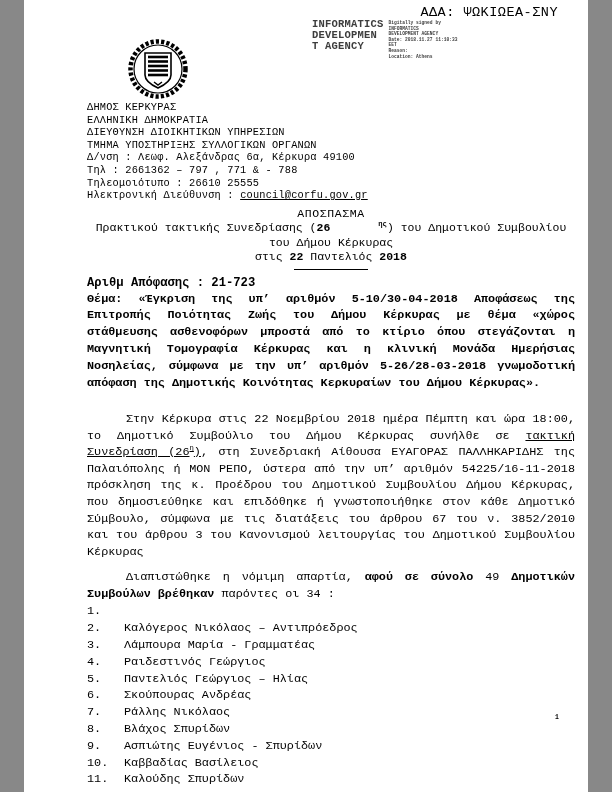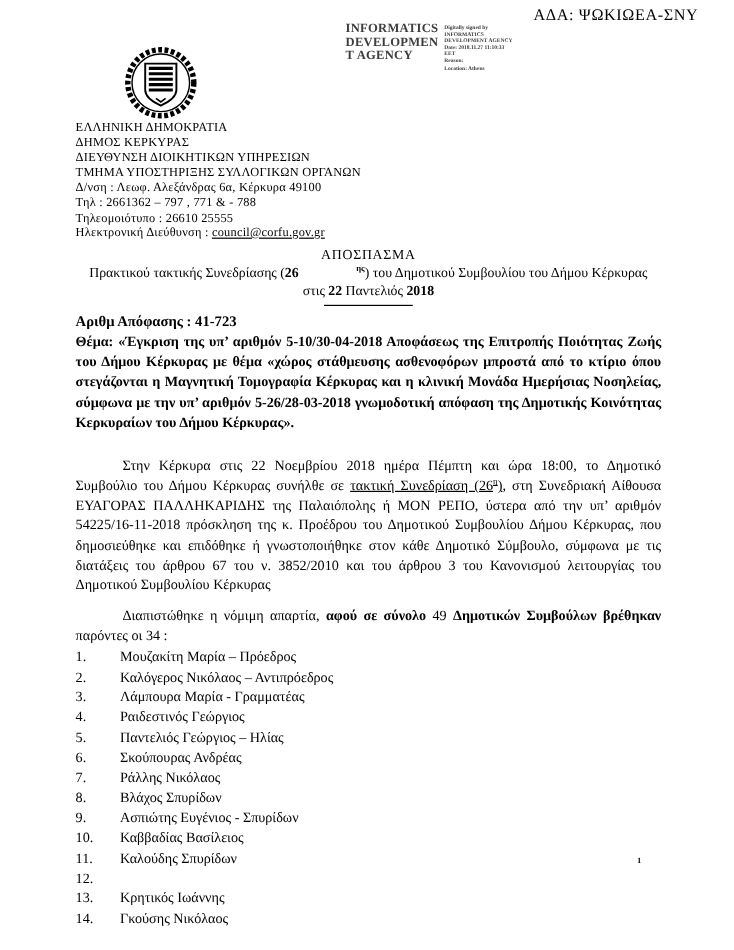--- a/index.html
+++ b/index.html
@@ -1,23 +1,23 @@
 <!DOCTYPE html>
 <html><head>
 <meta charset="utf-8">
 <style>
   * { margin: 0; padding: 0; box-sizing: border-box; }
   html, body { background: #888; }
   body { display: flex; justify-content: center; }
   .page {
     position: relative;
-    width: 612px; height: 792px;
+    width: 564px; height: 792px;
     background: #fff;
     color: #000;
-    font-family: Liberation Serif, serif;
+    font-family: Liberation Mono, monospace;
     overflow: hidden;
   }
   .ada {
     position: absolute; top: 5px; right: 30px;
     font-size: 13.5px; letter-spacing: 0.5px;
   }
   .stamp {
     position: absolute; left: 288px; top: 19px;
     display: flex; gap: 5px; color: #3d3d3d;
   }
@@ -84,45 +84,44 @@
         <line x1="21" y1="28" x2="41" y2="28"></line>
         <line x1="21" y1="32.5" x2="41" y2="32.5"></line>
         <line x1="21" y1="37" x2="41" y2="37"></line>
       </g>
       <path d="M27 44 L31 47 L35 44" fill="none" stroke="#000" stroke-width="1.4"></path>
     </svg>
   </div>
 
   <div class="letterhead">
     <div>
+        <div>ΔΗΜΟΣ  ΚΕΡΚΥΡΑΣ</div>
         <div>ΕΛΛΗΝΙΚΗ  ΔΗΜΟΚΡΑΤΙΑ</div>
-        <div>ΔΗΜΟΣ  ΚΕΡΚΥΡΑΣ</div>
         <div>ΔΙΕΥΘΥΝΣΗ ΔΙΟΙΚΗΤΙΚΩΝ ΥΠΗΡΕΣΙΩΝ</div>
         <div>ΤΜΗΜΑ ΥΠΟΣΤΗΡΙΞΗΣ ΣΥΛΛΟΓΙΚΩΝ ΟΡΓΑΝΩΝ</div>
         <div>Δ/νση : Λεωφ. Αλεξάνδρας 6α, Κέρκυρα 49100</div>
         <div>Τηλ : 2661362 – 797 , 771 &amp; - 788</div>
         <div>Τηλεομοιότυπο : 26610 25555</div>
       </div>
     <div><span>Ηλεκτρονική Διεύθυνση :</span>
       <a href="#" class="email-link">council@corfu.gov.gr</a></div>
   </div>
 
   <div class="main">
     <div class="center doc-title">ΑΠΟΣΠΑΣΜΑ</div>
     <div class="center subtitle"><span>Πρακτικού τακτικής Συνεδρίασης (</span><span style="font-weight: bold;">26</span><sup style="font-weight: bold; padding-left: 48px;">ης</sup><span>) του Δημοτικού Συμβουλίου του Δήμου Κέρκυρας</span></div>
     <div class="center date-line"><span>στις </span><span style="font-weight: bold;">22</span><span> Παντελιός </span><span style="font-weight: bold;">2018</span></div>
     <hr class="rule">
-    <div class="decision-no">Αριθμ Απόφασης : 41-723</div>
+    <div class="decision-no">Αριθμ Απόφασης : 21-723</div>
     <div class="subject">Θέμα: «Έγκριση της υπ’ αριθμόν 5-10/30-04-2018 Αποφάσεως της Επιτροπής Ποιότητας Ζωής του Δήμου Κέρκυρας με θέμα «χώρος στάθμευσης ασθενοφόρων μπροστά από το κτίριο όπου στεγάζονται η Μαγνητική Τομογραφία Κέρκυρας και η κλινική Μονάδα Ημερήσιας Νοσηλείας, σύμφωνα με την υπ’ αριθμόν 5-26/28-03-2018 γνωμοδοτική απόφαση της Δημοτικής Κοινότητας Κερκυραίων του Δήμου Κέρκυρας».</div>
     <div class="para para1"><span>Στην Κέρκυρα στις 22 Νοεμβρίου 2018 ημέρα Πέμπτη και ώρα 18:00, το Δημοτικό Συμβούλιο του Δήμου Κέρκυρας συνήλθε σε </span><span style="text-decoration: underline;">τακτική Συνεδρίαση (26</span><sup style="text-decoration: underline;">η</sup><span style="text-decoration: underline;">)</span><span>, στη Συνεδριακή Αίθουσα ΕΥΑΓΟΡΑΣ ΠΑΛΛΗΚΑΡΙΔΗΣ της Παλαιόπολης ή ΜΟΝ ΡΕΠΟ, ύστερα από την υπ’ αριθμόν 54225/16-11-2018 πρόσκληση της κ. Προέδρου του Δημοτικού Συμβουλίου Δήμου Κέρκυρας, που δημοσιεύθηκε και επιδόθηκε ή γνωστοποιήθηκε στον κάθε Δημοτικό Σύμβουλο, σύμφωνα με τις διατάξεις του άρθρου 67 του ν. 3852/2010 και του άρθρου 3 του Κανονισμού λειτουργίας του Δημοτικού Συμβουλίου Κέρκυρας</span></div>
     <div class="para para2"><span>Διαπιστώθηκε η νόμιμη απαρτία, </span><span style="font-weight: bold;">αφού σε σύνολο </span><span>49 </span><span style="font-weight: bold;">Δημοτικών Συμβούλων βρέθηκαν</span><span> παρόντες οι 34 :</span></div>
     <div class="attendee-list" id="attendee-list">
         <div class="attendee-row">
           <span class="attendee-no">1.</span>
-          <span>Μουζακίτη Μαρία – Πρόεδρος</span>
         </div>
         <div class="attendee-row">
           <span class="attendee-no">2.</span>
           <span>Καλόγερος Νικόλαος – Αντιπρόεδρος</span>
         </div>
         <div class="attendee-row">
           <span class="attendee-no">3.</span>
           <span>Λάμπουρα Μαρία - Γραμματέας</span>
         </div>
         <div class="attendee-row">

